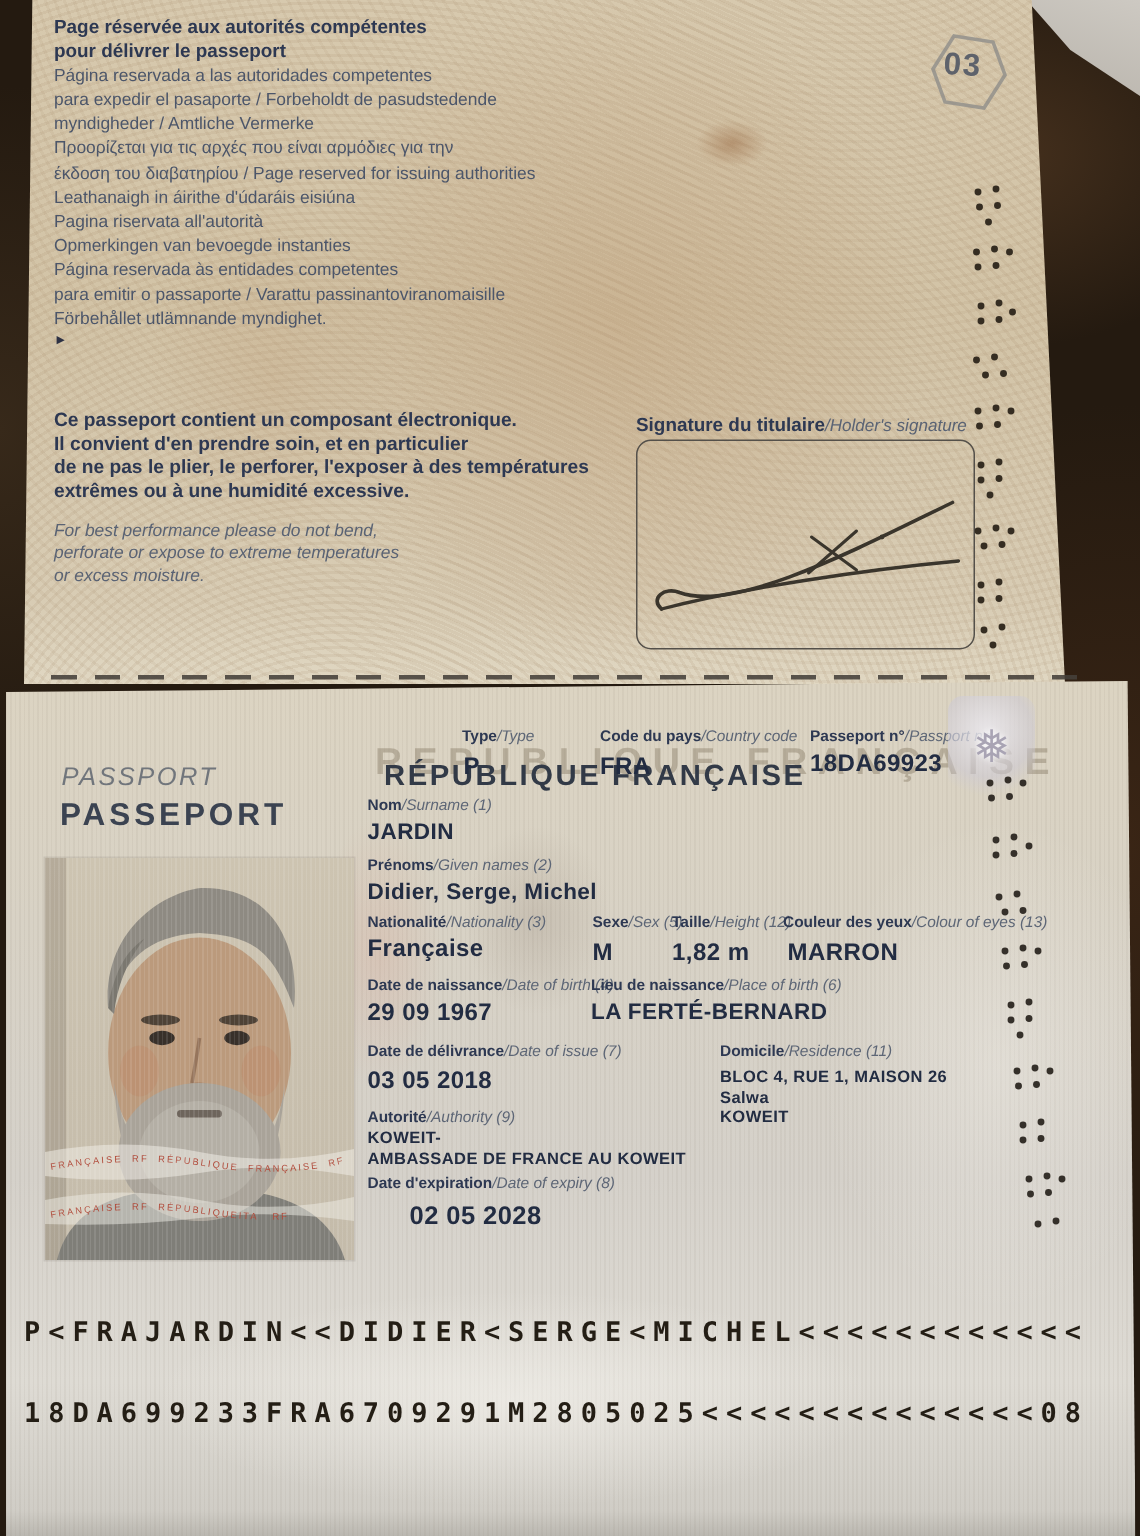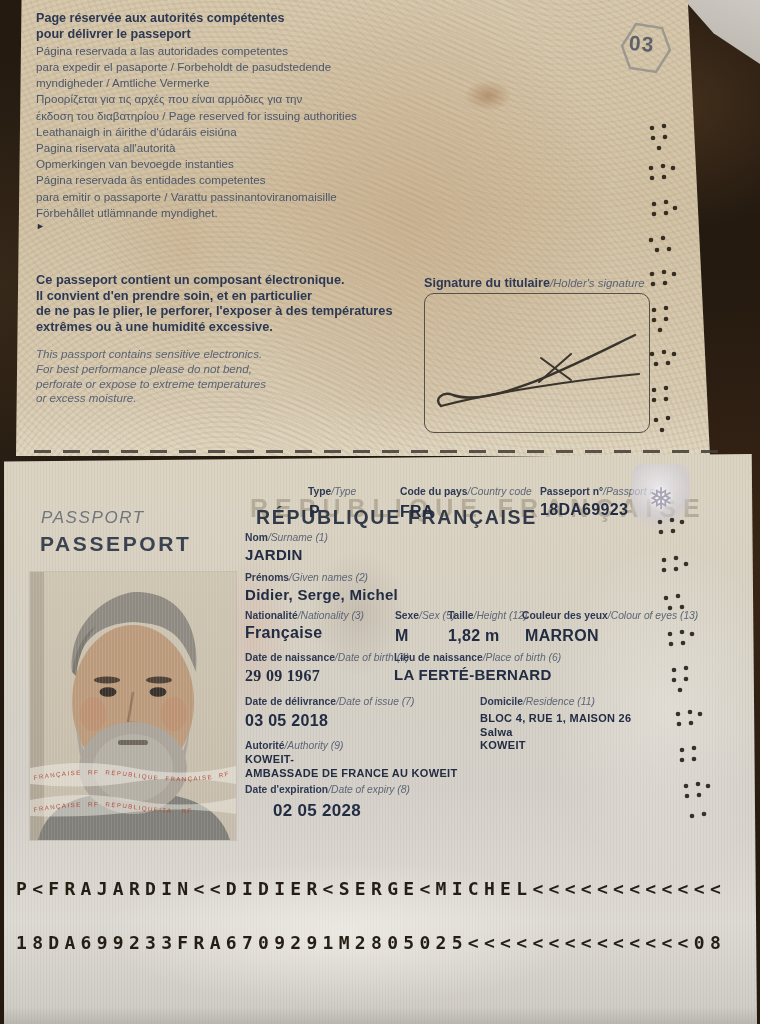--- a/index.html
+++ b/index.html
@@ -106,21 +106,20 @@
     </div>
 
     <div class="abs" style="left:20px;top:272px;z-index:2;">
       <div class="elecFr">Ce passeport contient un composant électronique.</div>
       <div class="elecFr">Il convient d'en prendre soin, et en particulier</div>
       <div class="elecFr">de ne pas le plier, le perforer, l'exposer à des températures</div>
       <div class="elecFr">extrêmes ou à une humidité excessive.</div>
     </div>
 
     <div class="abs" style="left:20px;top:347px;z-index:2;">
-      <div class="elecEn">This passport contains sensitive electronics.</div>
       <div class="elecEn">For best performance please do not bend,</div>
       <div class="elecEn">perforate or expose to extreme temperatures</div>
       <div class="elecEn">or excess moisture.</div>
     </div>
 
     <div class="abs sigLabel" style="left:408px;top:276px;z-index:2;">
       <span>Signature du titulaire</span><span class="en">/Holder's signature</span>
     </div>
 
     <div class="sigBox" style="left:408px;top:293px;z-index:2;">
@@ -274,21 +273,21 @@
     <div class="abs val valBig" style="left:444px;top:173px;z-index:2;">1,82 m</div>
 
     <div class="abs lbl" style="left:518px;top:156px;z-index:2;">
       <span class="fr">Couleur des yeux</span><span class="en">/Colour of eyes (13)</span>
     </div>
     <div class="abs val valBig" style="left:521px;top:173px;z-index:2;">MARRON</div>
 
     <div class="abs lbl" style="left:241px;top:198px;z-index:2;">
       <span class="fr">Date de naissance</span><span class="en">/Date of birth (4)</span>
     </div>
-    <div class="abs val valBig" style="left:241px;top:213px;z-index:2;font-family:Liberation Serif, serif;">29 09 1967</div>
+    <div class="abs val valBig" style="left:241px;top:213px;z-index:2;">29 09 1967</div>
 
     <div class="abs lbl" style="left:390px;top:198px;z-index:2;">
       <span class="fr">Lieu de naissance</span><span class="en">/Place of birth (6)</span>
     </div>
     <div class="abs val" style="left:390px;top:212px;z-index:2;">LA FERTÉ-BERNARD</div>
 
     <div class="abs lbl" style="left:241px;top:242px;z-index:2;">
       <span class="fr">Date de délivrance</span><span class="en">/Date of issue (7)</span>
     </div>
     <div class="abs val valBig" style="left:241px;top:258px;z-index:2;">03 05 2018</div>

